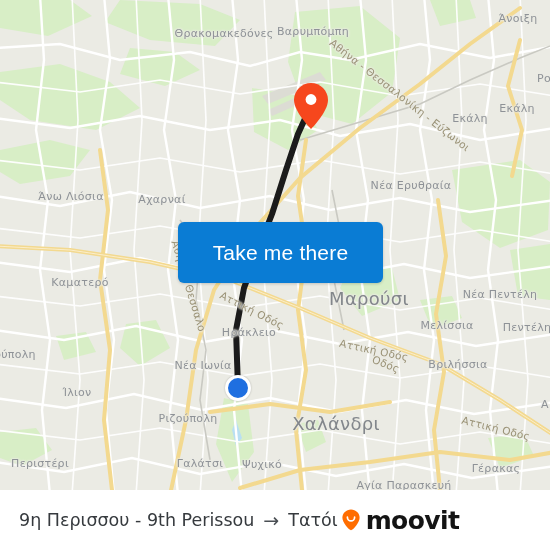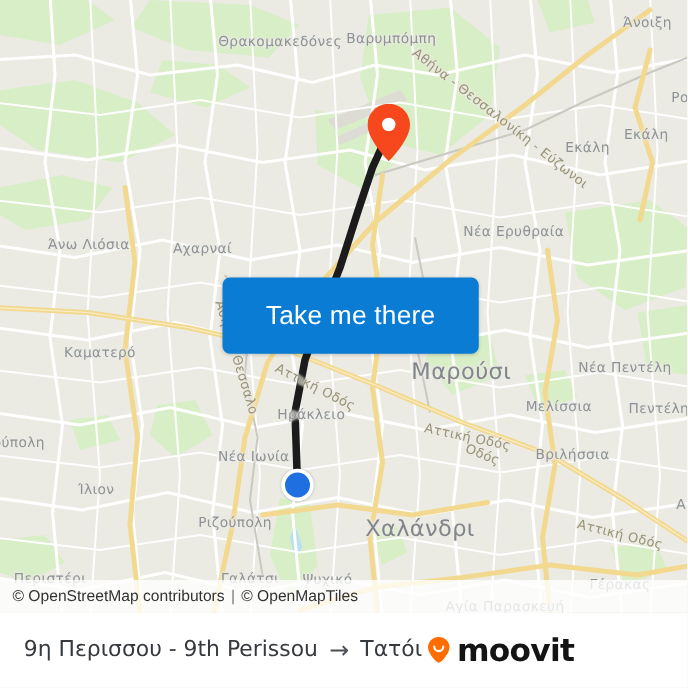--- a/index.html
+++ b/index.html
@@ -268,25 +268,20 @@
       <svg viewBox="0 0 34 46" width="34" height="46">
         <path d="M17 0 C7.6 0 0 7.6 0 17 C0 29 17 46 17 46 C17 46 34 29 34 17 C34 7.6 26.4 0 17 0 Z" fill="#f6471d"></path>
         <circle cx="17" cy="16.5" r="5.4" fill="#ffffff"></circle>
       </svg>
     </div>
 
     <div id="origin-marker" style="left:238px; top:388px;"></div>
 
     <button id="take-me-there">Take me there</button>
 
-    <div id="attribution">
-      <a href="#">© OpenStreetMap contributors</a>
-      <span class="sep">|</span>
-      <a href="#">© OpenMapTiles</a>
-    </div>
   </div>
 
   <div id="footer">
     <div id="trip-title">
       <span>9η Περισσου - 9th Perissou</span>
       <span id="trip-arrow">→</span>
       <span>Τατόι</span>
     </div>
     <div id="moovit-logo">
       <svg width="26" height="26" viewBox="0 0 26 26">

